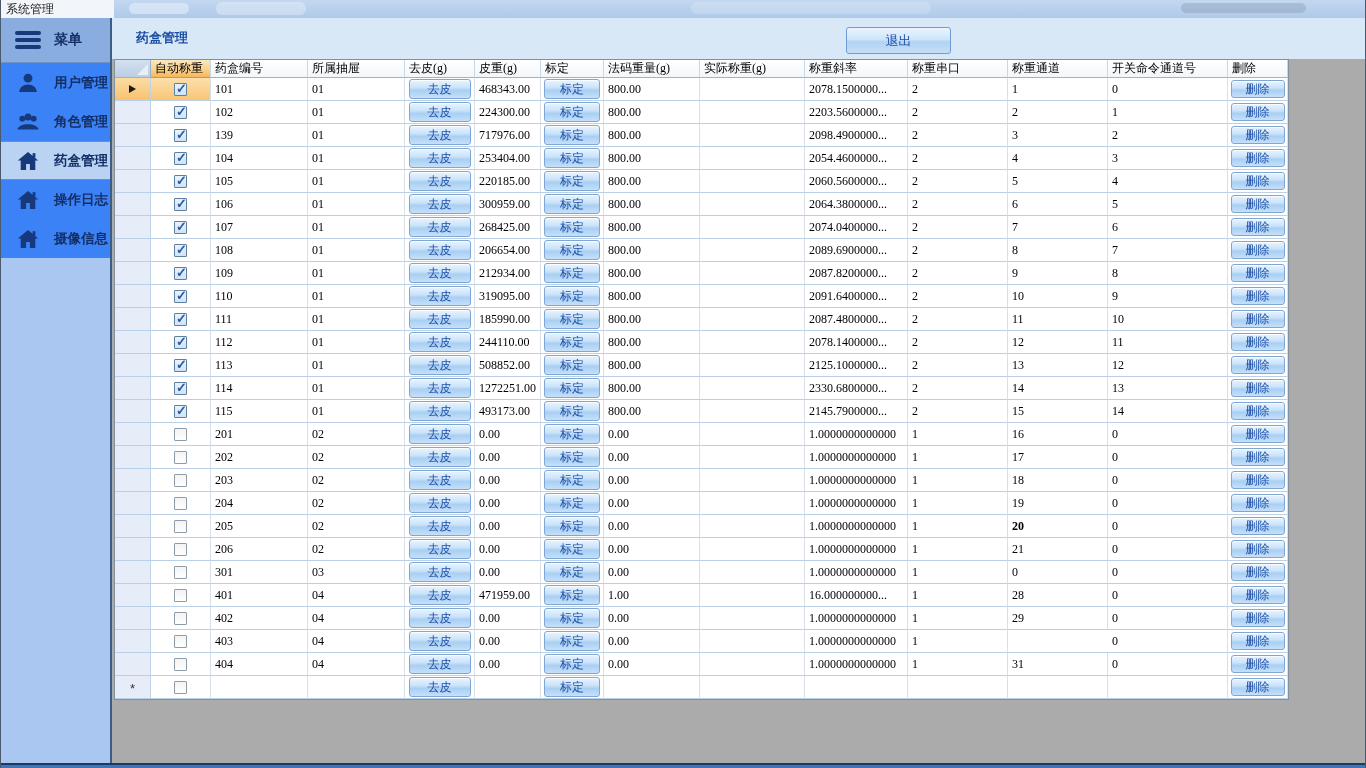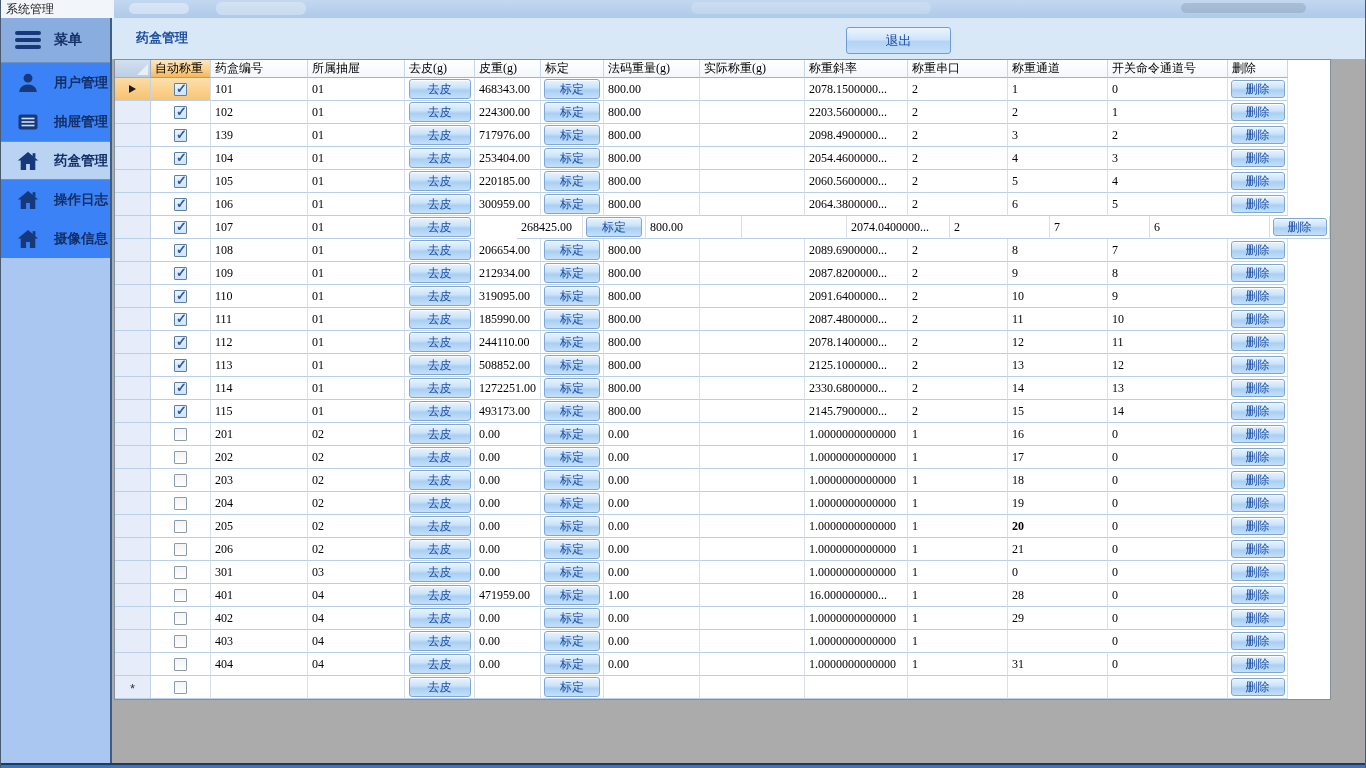--- a/index.html
+++ b/index.html
@@ -102,28 +102,26 @@
     <div class="menu-items" id="sidebar-items">
         <div class="side-item">
           <span class="ic"><svg viewBox="0 0 24 24">
               <circle cx="12" cy="7.2" r="4.4"></circle>
               <path d="M3.2 21c.4-4.6 4-7.4 8.8-7.4s8.4 2.8 8.8 7.4z"></path>
             </svg></span>
           <span class="lbl">用户管理</span>
         </div>
         <div class="side-item">
           <span class="ic"><svg viewBox="0 0 24 24">
-              <rect x="2.5" y="4.5" width="19" height="15" rx="2.2"></rect>
-              <g stroke="#CFE0F4" stroke-width="1.6">
-                <line x1="5.5" y1="8.5" x2="18.5" y2="8.5"></line>
-                <line x1="5.5" y1="12" x2="18.5" y2="12"></line>
-                <line x1="5.5" y1="15.5" x2="18.5" y2="15.5"></line>
-              </g>
+              <circle cx="6.3" cy="8.7" r="2.9"></circle>
+              <circle cx="17.7" cy="8.7" r="2.9"></circle>
+              <circle cx="12" cy="6.9" r="3.5"></circle>
+              <path d="M1.4 19.6c.6-3.4 5.1-5.3 10.6-5.3s10 1.9 10.6 5.3z"></path>
             </svg></span>
-          <span class="lbl">抽屉管理</span>
+          <span class="lbl">角色管理</span>
         </div>
         <div class="side-item selected">
           <span class="ic"><svg viewBox="0 0 24 24">
               <path d="M12 3 1.8 11.5h2.9V21h5.4v-6h3.8v6h5.4v-9.5h2.9z"></path>
               <rect x="16.6" y="4.2" width="2.8" height="4.5"></rect>
             </svg></span>
           <span class="lbl">药盒管理</span>
         </div>
         <div class="side-item">
           <span class="ic"><svg viewBox="0 0 24 24">
@@ -316,21 +314,21 @@
           <div class="row">
             <div class="cell ind" style="width: 36px;"></div>
             <div class="cell ckcell" style="width: 60px;">
               <span class="cb checked"></span>
             </div>
             <div class="cell" style="width: 97px;">107</div>
             <div class="cell" style="width: 97px;">01</div>
             <div class="cell btncell" style="width: 70px;">
               <button class="gbtn b62">去皮</button>
             </div>
-            <div class="cell" style="width: 66px; margin-left: 42px;">268425.00</div>
+            <div class="cell" style="width: 66px;">268425.00</div>
             <div class="cell btncell" style="width: 63px;">
               <button class="gbtn b56">标定</button>
             </div>
             <div class="cell" style="width: 96px;">800.00</div>
             <div class="cell" style="width: 105px;"></div>
             <div class="cell" style="width: 103px;">2074.0400000...</div>
             <div class="cell" style="width: 100px;">2</div>
             <div class="cell" style="width: 100px;">7</div>
             <div class="cell" style="width: 120px;">6</div>
             <div class="cell btncell" style="width: 60px;">

